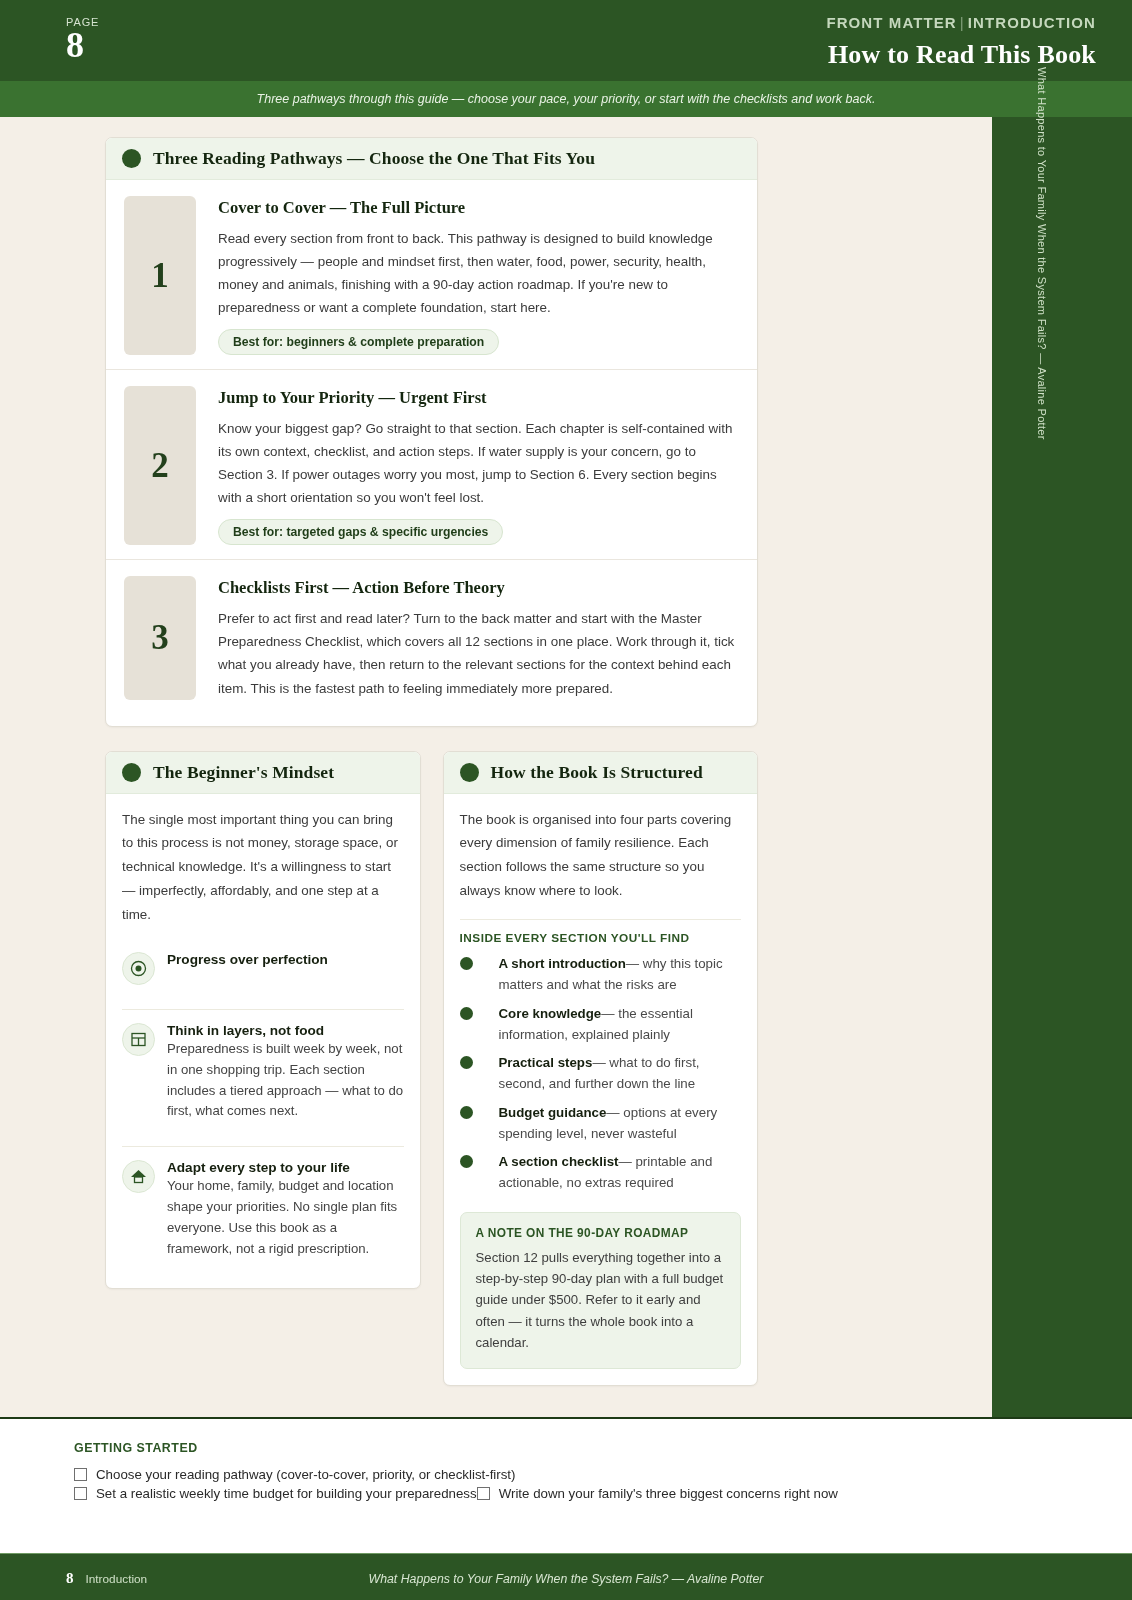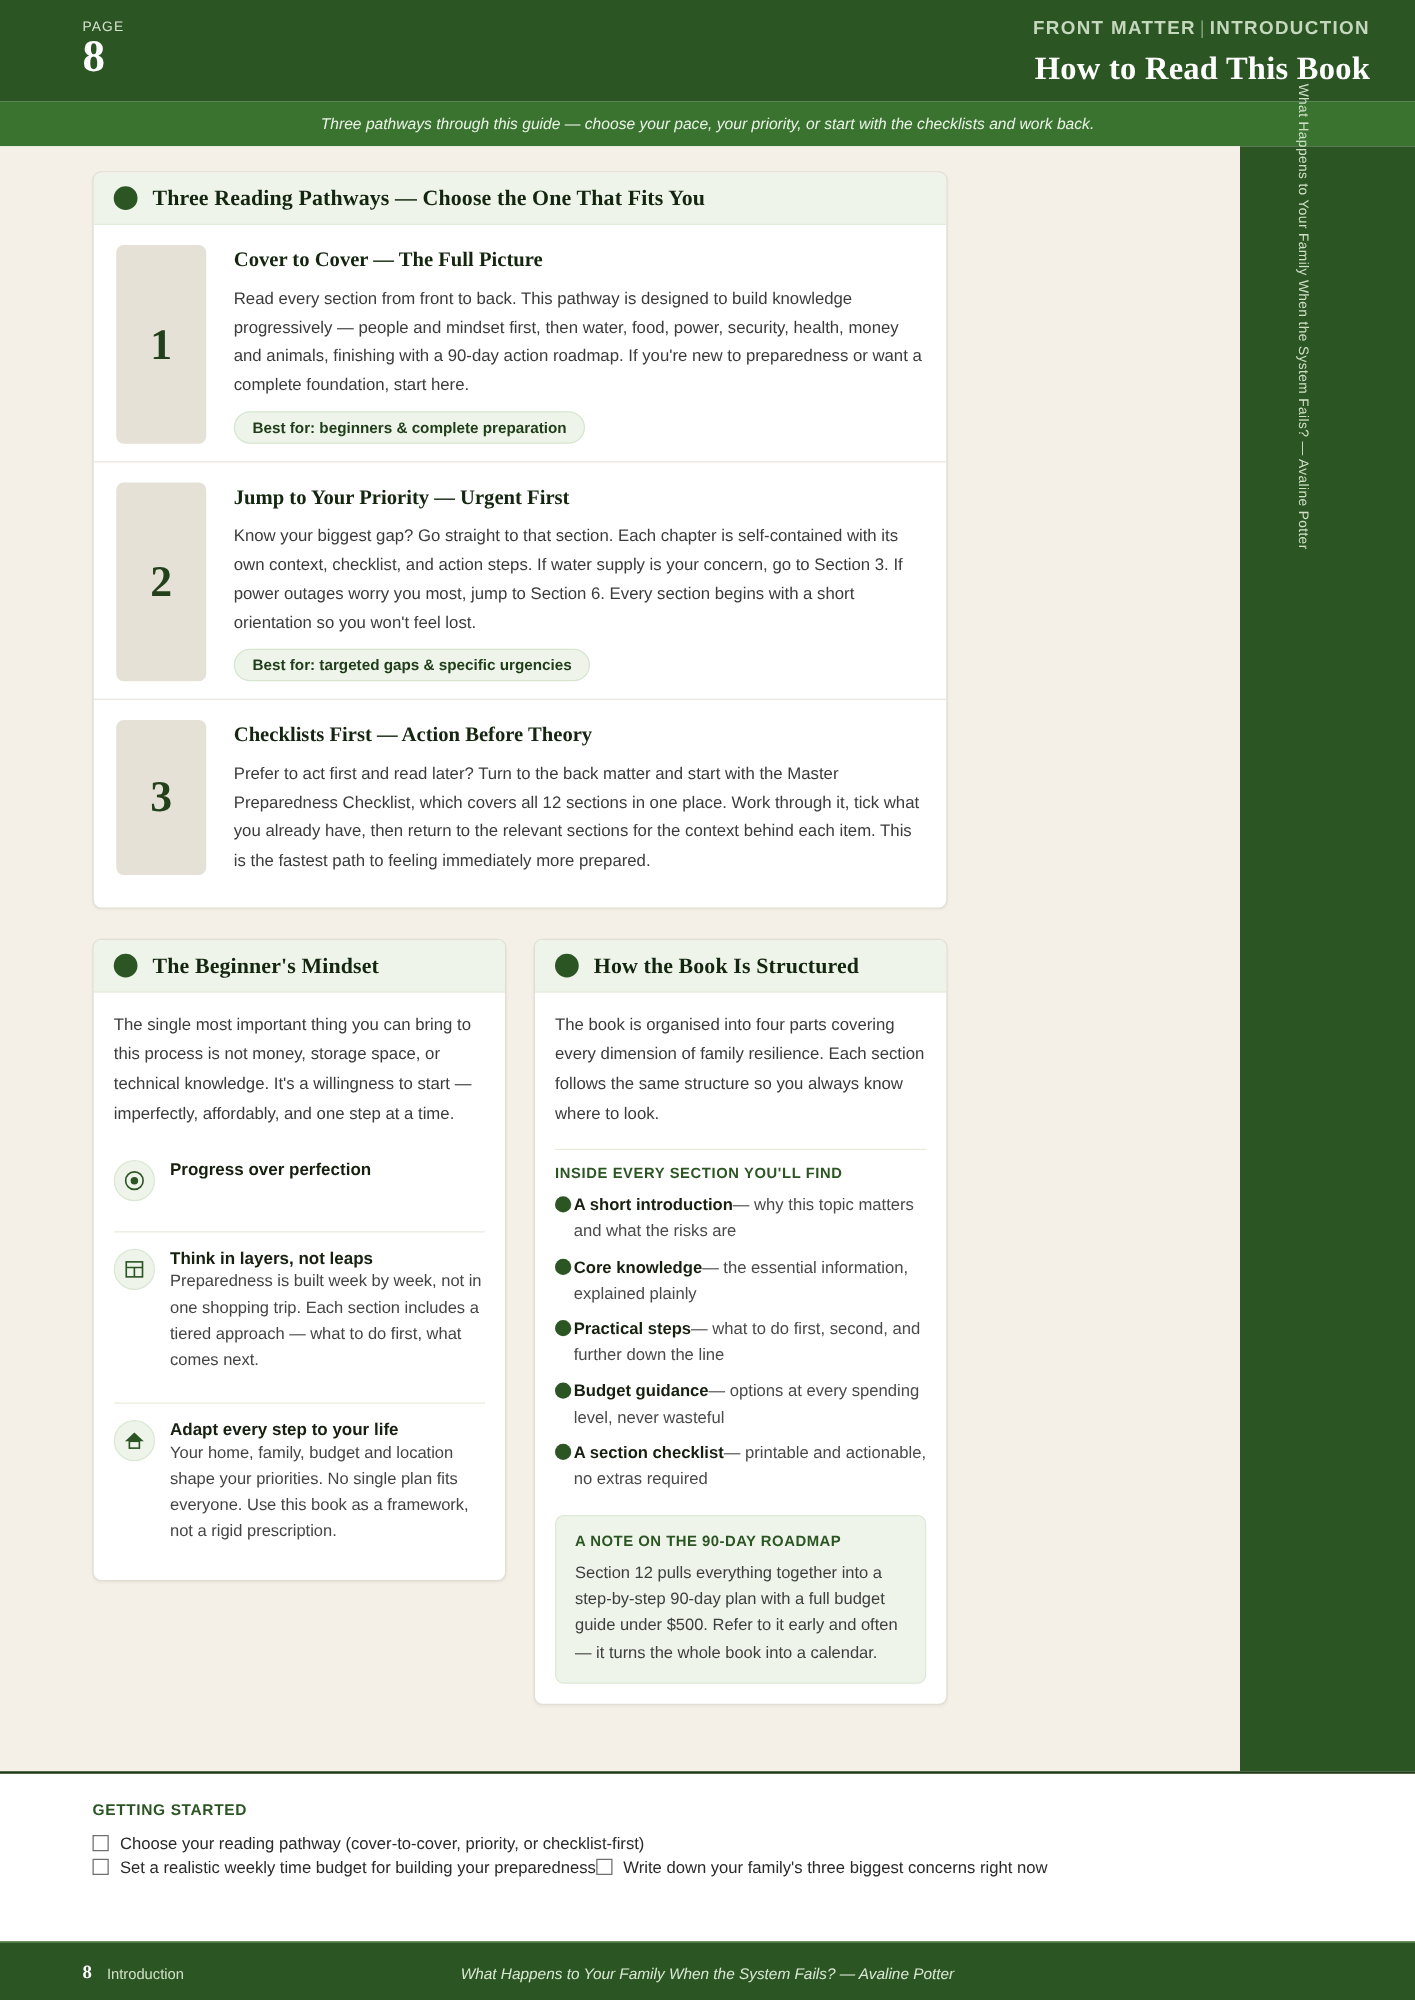--- a/index.html
+++ b/index.html
@@ -107,21 +107,21 @@
     color: #cfe0c7;
     font-size: 11px;
     letter-spacing: 0.3px;
     text-align: left;
     white-space: nowrap;
     font-family: "Liberation Sans", sans-serif;
   }
   .content {
     position: relative;
     width: 788px;
-    padding: 20px 30px 0 74px;
+    padding: 20px 30px 0 105px;
   }
 
   
   .card {
     background: #ffffff;
     border: 1px solid #e2ded4;
     border-radius: 7px;
     box-shadow: 0 1px 2px rgba(0,0,0,0.04);
     overflow: hidden;
   }
@@ -248,21 +248,21 @@
   .divider { border-top: 1px solid #eceade; margin: 16px 0 11px 0; }
   .eyebrow {
     font-size: 11.8px;
     font-weight: 700;
     letter-spacing: 0.5px;
     color: #2c5524;
     margin-bottom: 8px;
   }
   .bullet-row {
     display: flex;
-    gap: 2px;
+    gap: 26px;
     margin-bottom: 7px;
     align-items: flex-start;
   }
   .b-dot {
     width: 13px; height: 13px;
     border-radius: 50%;
     background: #2c5524;
     flex: 0 0 13px;
     margin-top: 4px;
   }
@@ -451,21 +451,21 @@
 
               <div class="mindset-item">
                 <span class="m-icon">
                   <svg width="19" height="19" viewBox="0 0 19 19">
                     <rect x="3" y="3.5" width="13" height="12" fill="none" stroke="#2c5524" stroke-width="1.3"></rect>
                     <line x1="3" y1="8" x2="16" y2="8" stroke="#2c5524" stroke-width="1.3"></line>
                     <line x1="9.5" y1="8" x2="9.5" y2="15.5" stroke="#2c5524" stroke-width="1.3"></line>
                   </svg>
                 </span>
                 <div class="m-txt">
-                  <h4>Think in layers, not leaps</h4>
+                  <h4>Think in layers, not food</h4>
                   <p>Preparedness is built week by week, not in one shopping trip. Each section includes a tiered approach — what to do first, what comes next.</p>
                 </div>
               </div>
 
               <div class="mindset-item">
                 <span class="m-icon">
                   <svg width="19" height="19" viewBox="0 0 19 19">
                     <polygon points="9.5,3 17,10 2,10" fill="#2c5524"></polygon>
                     <rect x="5.5" y="10" width="8" height="5.5" fill="none" stroke="#2c5524" stroke-width="1.3"></rect>
                   </svg>

